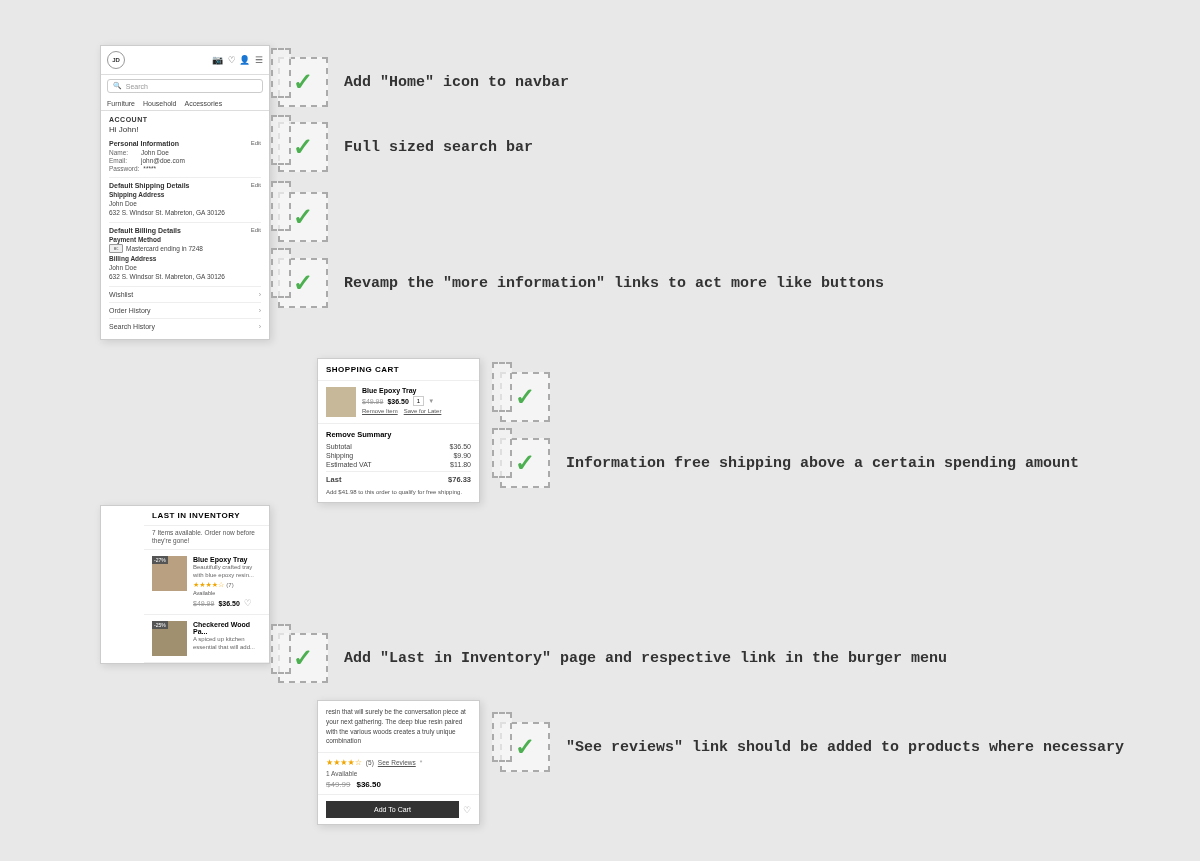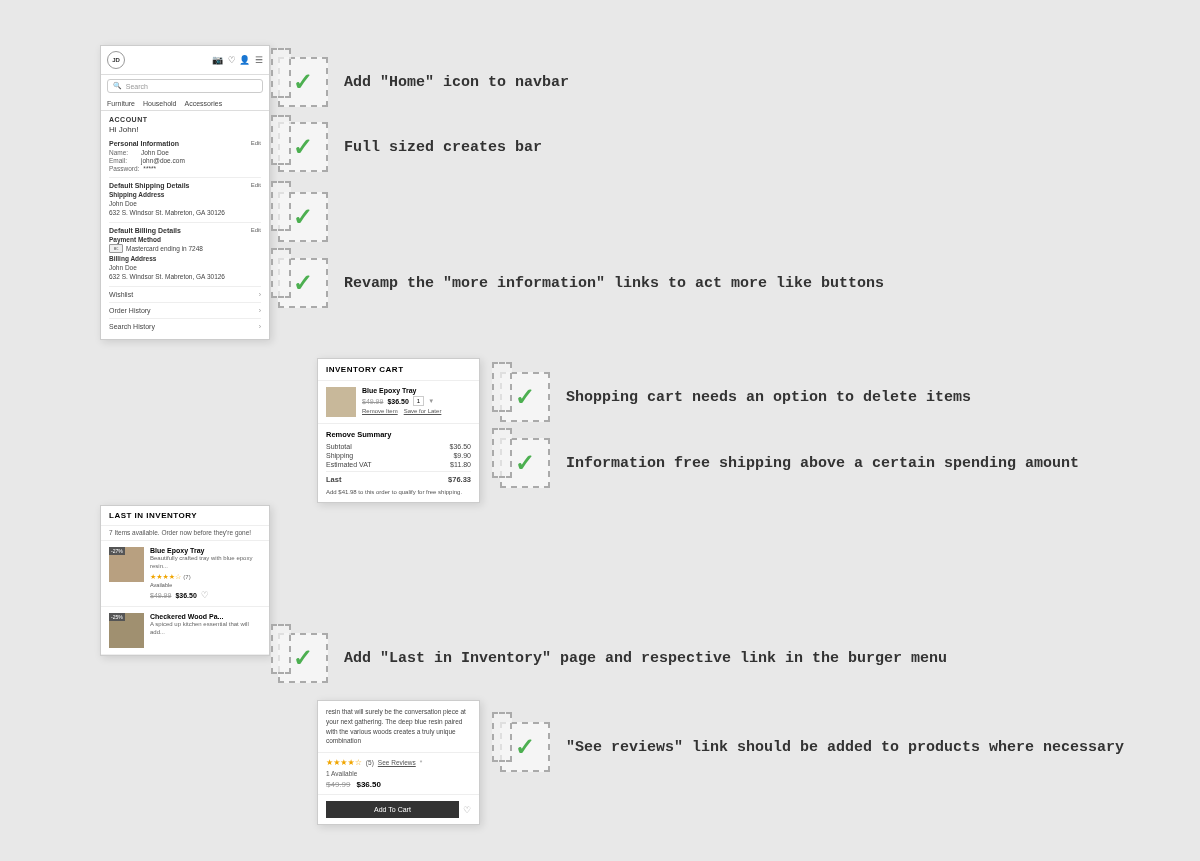--- a/index.html
+++ b/index.html
@@ -315,20 +315,21 @@
       margin-top: 4px;
       line-height: 1.4;
     }
 
     
     #inventory-panel {
       left: 100px;
       top: 505px;
       width: 170px;
       font-size: 8px;
+      padding-left: 43px;
     }
 
     .inventory-header {
       padding: 5px 8px;
       font-size: 8px;
       font-weight: bold;
       letter-spacing: 0.5px;
       border-bottom: 1px solid #eee;
     }
 
@@ -580,21 +581,21 @@
       <span class="chevron">›</span>
     </div>
     <div class="account-menu-item">
       <span>Search History</span>
       <span class="chevron">›</span>
     </div>
   </div>
 </div>
 
 <div class="mockup-panel" id="cart-panel">
-  <div class="cart-header">INVENTORY CART</div>
+  <div class="cart-header">SHOPPING CART</div>
   <div class="cart-item-row">
     <div class="cart-item-img"></div>
     <div class="cart-item-info">
       <div class="cart-item-name">Blue Epoxy Tray</div>
       <div class="cart-item-prices">
         <span class="cart-old-price">$49.99</span>
         <span class="cart-new-price">$36.50</span>
         <span class="cart-qty">1</span>
         <span style="font-size:6px;color:#999;">▼</span>
       </div>
@@ -684,38 +685,37 @@
     <div class="check-item" style="top: 57px; left: 278px;">
       <div class="dashed-box">
         <span class="check-mark">✓</span>
       </div>
       <span class="check-label">Add "Home" icon to navbar</span>
     </div>
     <div class="check-item" style="top: 122px; left: 278px;">
       <div class="dashed-box">
         <span class="check-mark">✓</span>
       </div>
-      <span class="check-label">Full sized creates bar</span>
+      <span class="check-label">Full sized search bar</span>
     </div>
     <div class="check-item" style="top: 192px; left: 278px;">
       <div class="dashed-box">
         <span class="check-mark">✓</span>
       </div>
     </div>
     <div class="check-item" style="top: 258px; left: 278px;">
       <div class="dashed-box">
         <span class="check-mark">✓</span>
       </div>
       <span class="check-label">Revamp the "more information" links to act more like buttons</span>
     </div>
     <div class="check-item" style="top: 372px; left: 500px;">
       <div class="dashed-box">
         <span class="check-mark">✓</span>
       </div>
-      <span class="check-label">Shopping cart needs an option to delete items</span>
     </div>
     <div class="check-item" style="top: 438px; left: 500px;">
       <div class="dashed-box">
         <span class="check-mark">✓</span>
       </div>
       <span class="check-label">Information free shipping above a certain spending amount</span>
     </div>
     <div class="check-item" style="top: 633px; left: 278px;">
       <div class="dashed-box">
         <span class="check-mark">✓</span>

